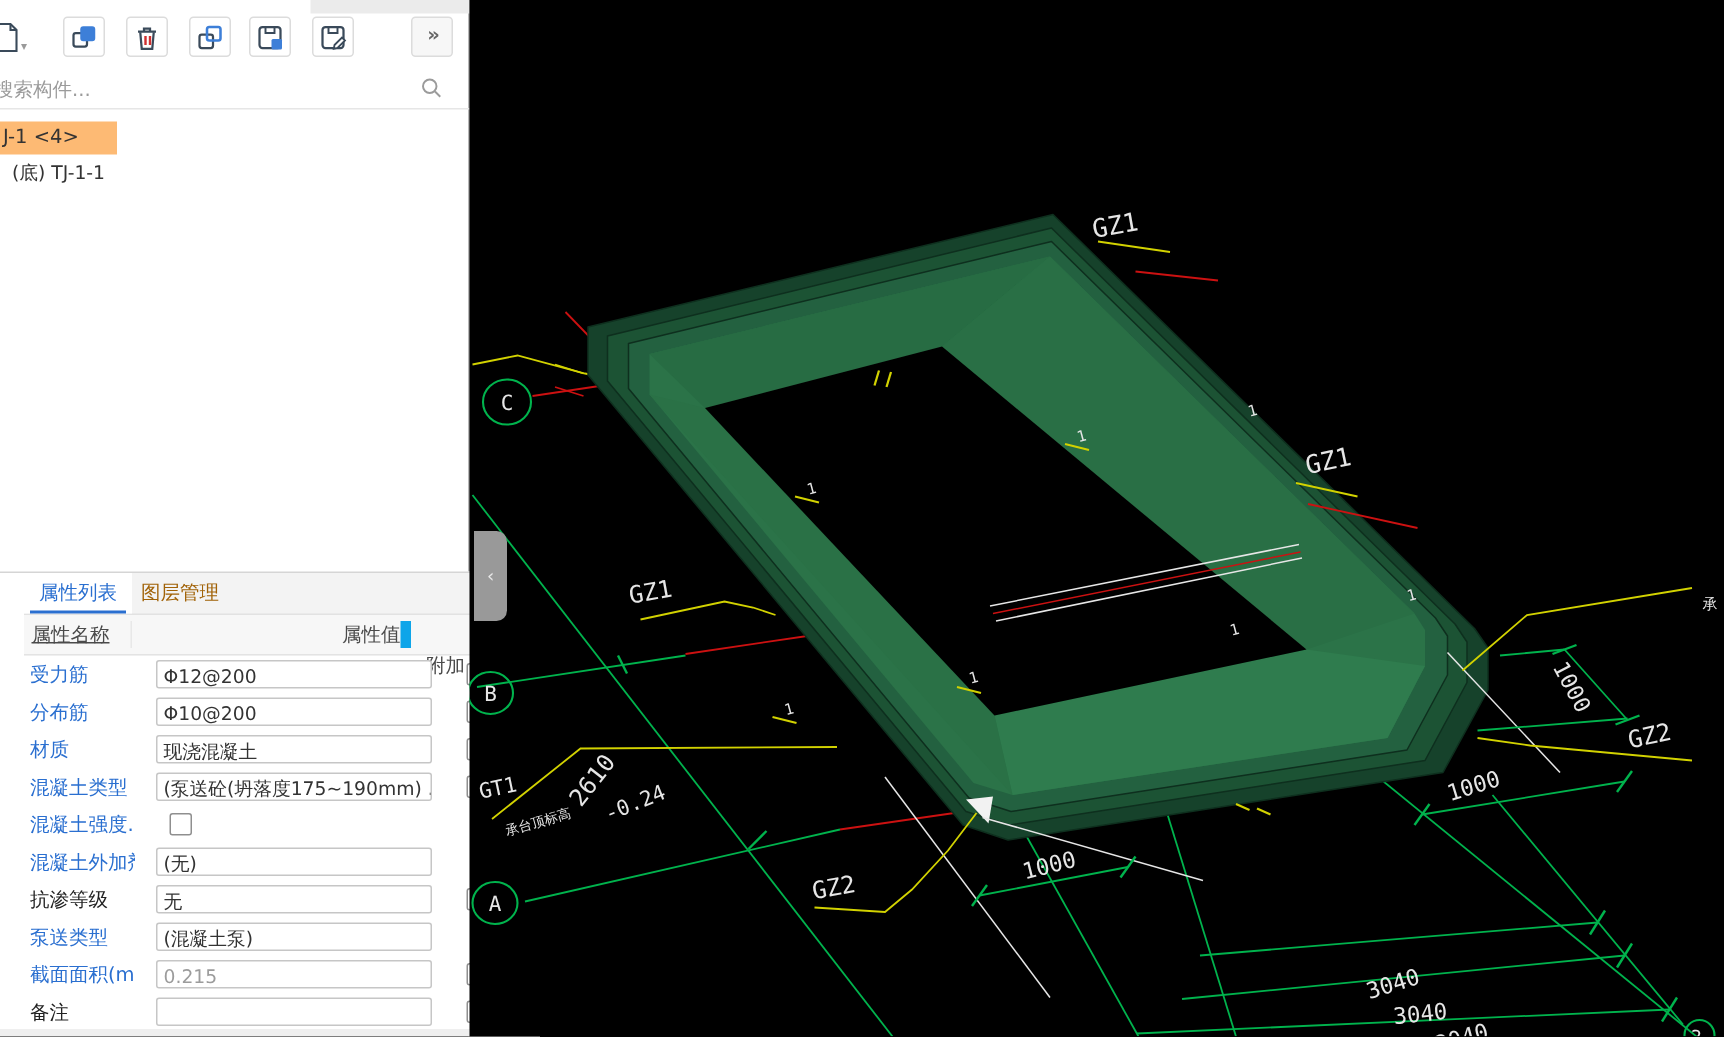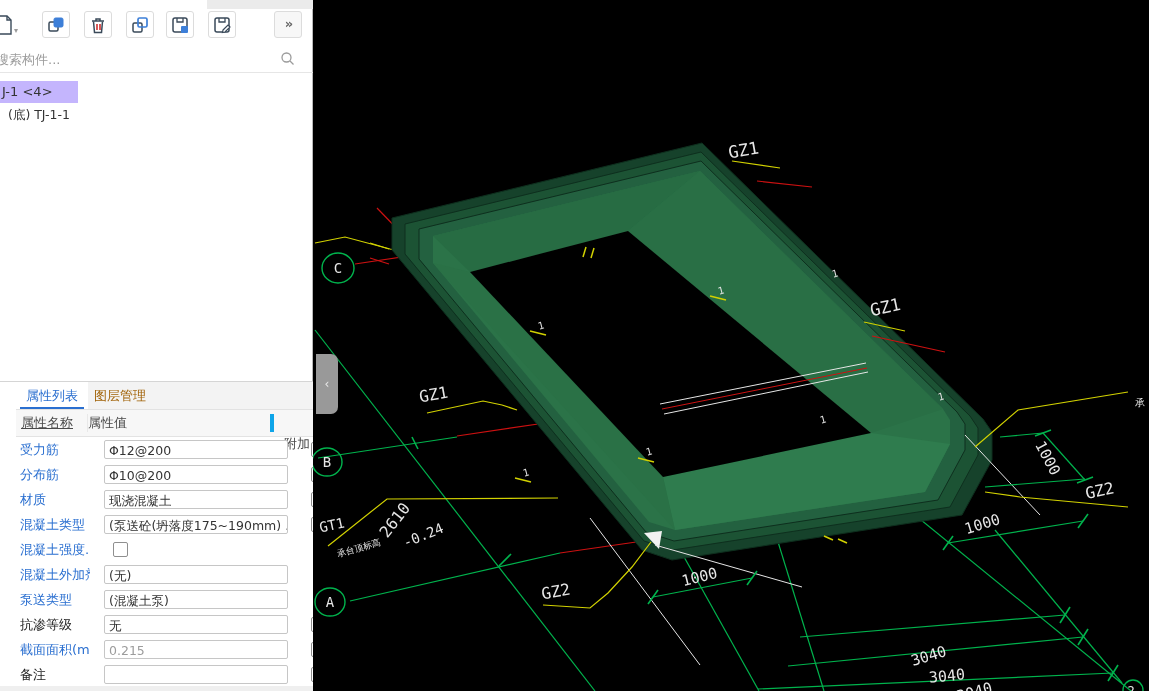--- a/index.html
+++ b/index.html
@@ -16,37 +16,37 @@
   .tbtn svg{display:block;}
   #btn-more{background:#f7f7f7;color:#666;font-size:13px;font-weight:bold;letter-spacing:-2px;
             line-height:1;padding-bottom:2px;}
   #btn-new{border:none;left:-8px;}
   .caret{position:absolute;left:14px;top:16px;font-size:8px;color:#9a9a9a;}
 
   .search-row{position:absolute;left:0;top:46px;width:313px;height:26px;border-bottom:1px solid #e6e6e6;}
   .search-ph{position:absolute;left:-4px;top:5px;color:#9b9b9b;font-size:13px;}
   .search-ico{position:absolute;right:18px;top:5px;}
 
-  .tree-sel{position:absolute;left:0;top:81px;width:78px;height:22px;background:#c4b5fd;
+  .tree-sel{position:absolute;left:0;top:81px;width:78px;height:22px;background:#fdba74;
             font-size:13px;color:#333;line-height:22px;padding-left:2px;box-sizing:border-box;}
   .tree-item{position:absolute;left:8px;top:107px;font-size:12.5px;color:#333;}
 
   
   #prop-panel{position:absolute;left:0;top:381px;width:344px;height:310px;background:#fff;
               border-top:1px solid #d5d5d5;padding-left:16px;}
   .ptabs{position:relative;height:27px;background:#f3f3f3;border-bottom:1px solid #e2e2e2;}
   .ptab{position:absolute;top:0;height:27px;line-height:27px;font-size:13px;padding:0 10px;}
   .ptab.active{background:#fff;color:var(--labelblue);}
   .ptab.active::after{content:"";position:absolute;left:4px;right:4px;bottom:0;height:2px;background:var(--labelblue);}
   .ptab.idle{left:68px;color:#a16207;}
   .pclose{position:absolute;right:8px;top:0;line-height:26px;color:#8a8a8a;font-size:15px;cursor:default;}
   .phead{display:flex;height:26px;background:#f7f7f7;border-bottom:1px solid #e3e3e3;
          font-size:13px;color:#4a4a4a;align-items:center;}
   .phc-name{width:72px;padding-left:5px;border-right:1px solid #e8e8e8;box-sizing:border-box;text-decoration:underline;}
-  .phc-val{width:186px;text-align:left;border-right:4px solid #0ea5e9;box-sizing:border-box;}
+  .phc-val{width:186px;text-align:right;border-right:7px solid #0ea5e9;box-sizing:border-box;}
   .phc-att{width:46px;text-align:center;margin-top:42px;}
   .prow{display:flex;height:25px;align-items:center;}
   .pname{width:70px;padding-left:4px;font-size:13px;color:var(--labelblue);white-space:nowrap;overflow:hidden;}
   .pname.dark{color:#222;}
   .pval{width:184px;height:19px;border:1px solid #c6c6c6;border-radius:2px;margin-left:14px;
         font-size:12.5px;color:#333;line-height:19px;padding-left:4px;box-sizing:border-box;
         white-space:nowrap;overflow:hidden;background:#fff;}
   .pval.ro{color:#9c9c9c;}
   .pcheck{width:13px;height:13px;border:1px solid #8f8f8f;border-radius:2px;margin-left:23px;background:#fff;}
   .vscroll{position:absolute;right:2px;top:249px;width:7px;height:58px;background:#c9c9c9;border-radius:3px;}
@@ -165,28 +165,28 @@
       <div class="prow">
           <div class="pname">混凝土强度...</div>
           <div class="pcheck"></div>
         </div>
       <div class="prow">
           <div class="pname">混凝土外加剂</div>
           <div class="pval">(无)</div>
           <div class="pcheck" style="visibility: hidden;"></div>
         </div>
       <div class="prow">
+          <div class="pname dark">抗渗等级</div>
+          <div class="pval">无</div>
+          <div class="pcheck"></div>
+        </div>
+      <div class="prow">
           <div class="pname">泵送类型</div>
           <div class="pval">(混凝土泵)</div>
           <div class="pcheck" style="visibility: hidden;"></div>
-        </div>
-      <div class="prow">
-          <div class="pname dark">抗渗等级</div>
-          <div class="pval">无</div>
-          <div class="pcheck"></div>
         </div>
       <div class="prow">
           <div class="pname">截面面积(m²)</div>
           <div class="pval ro">0.215</div>
           <div class="pcheck"></div>
         </div>
       <div class="prow">
           <div class="pname dark">备注</div>
           <div class="pval"></div>
           <div class="pcheck"></div>

